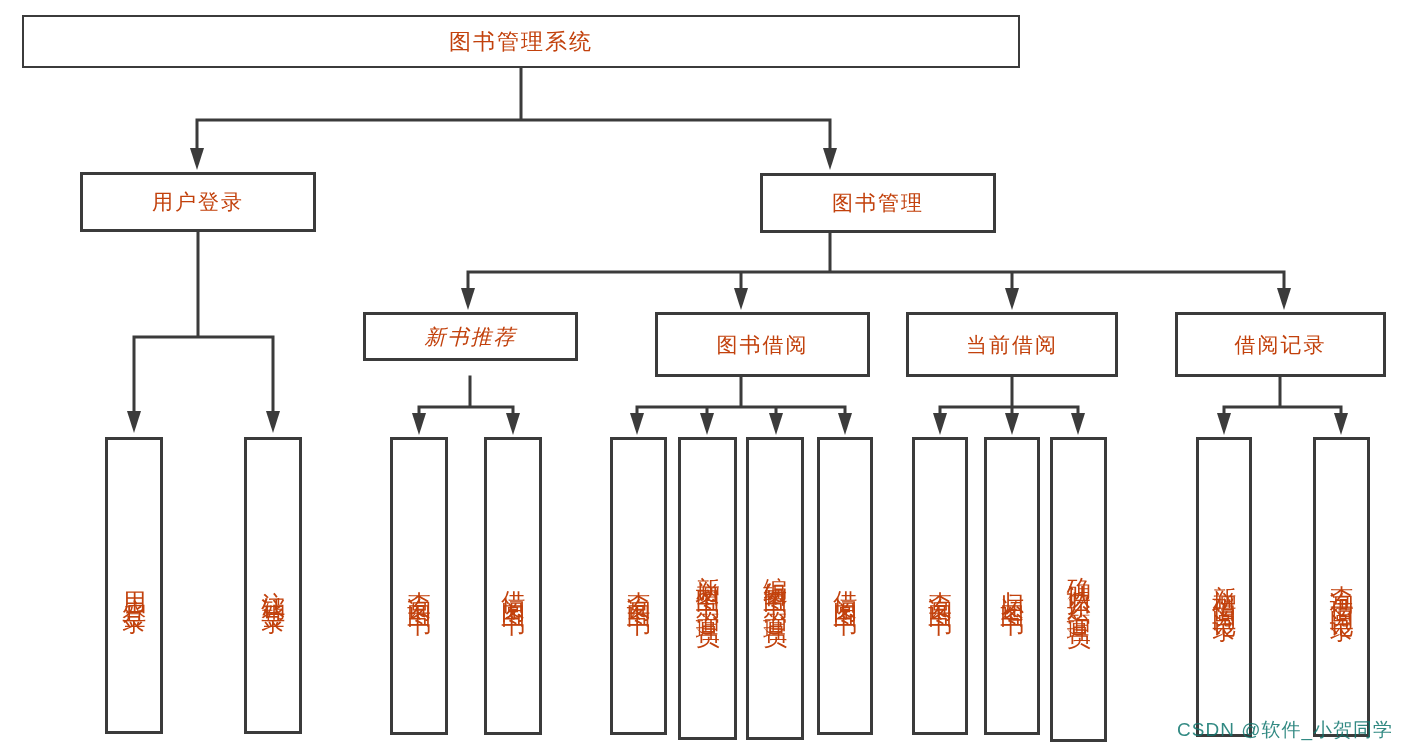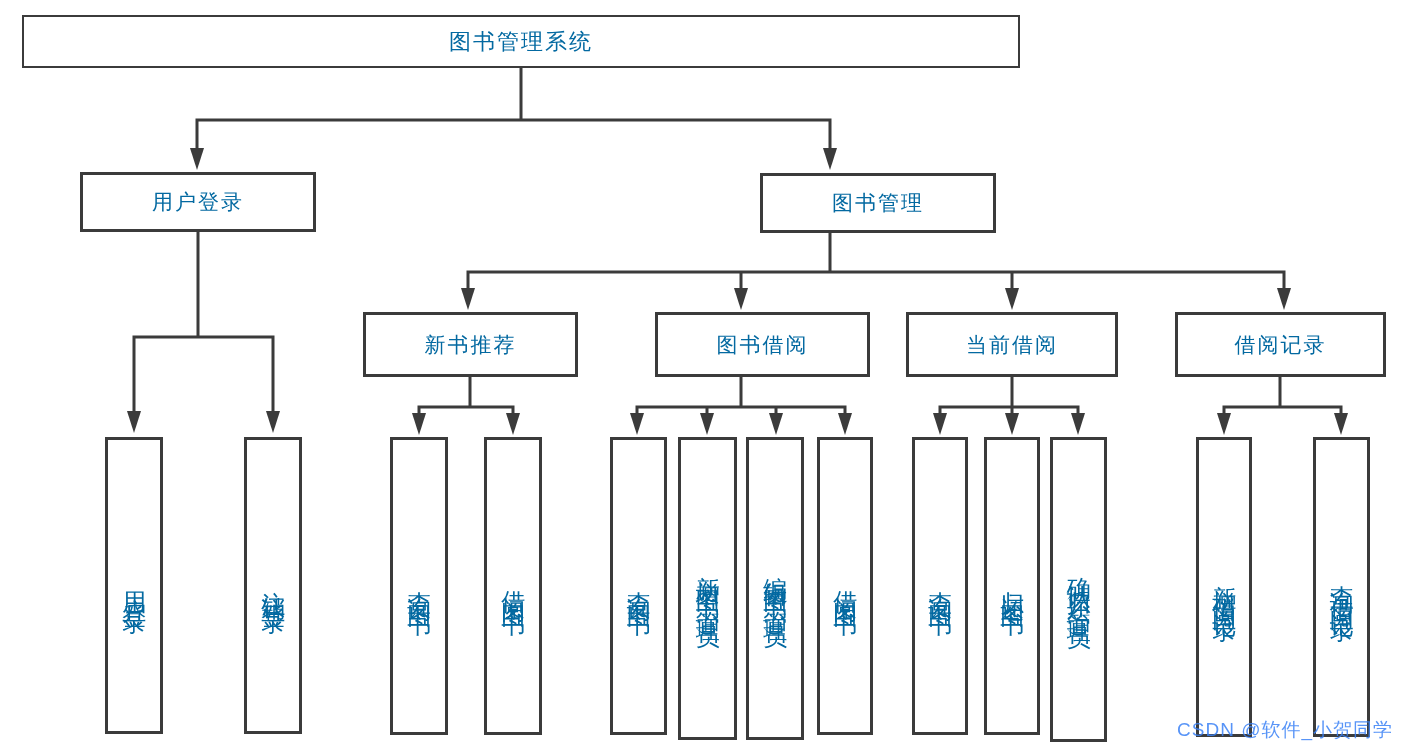--- a/index.html
+++ b/index.html
@@ -3,31 +3,31 @@
 <meta charset="utf-8">
 <style>
   html,body{margin:0;padding:0;background:#ffffff;}
   .canvas{
     position:relative;width:1405px;height:747px;background:#ffffff;
     font-family:"Liberation Sans", sans-serif;overflow:hidden;
   }
   .connectors{position:absolute;left:0;top:0;width:1405px;height:747px;}
   .box{
     position:absolute;box-sizing:border-box;border:3px solid #3b3b3b;
-    background:#ffffff;color:#0369a1;display:flex;align-items:center;
+    background:#ffffff;color:#c2410c;display:flex;align-items:center;
     justify-content:center;text-align:center;
   }
   .hbox{font-size:21px;letter-spacing:2px;white-space:nowrap;}
   .root{border-width:2px;font-size:22px;}
   .vbox{
     writing-mode:vertical-rl;text-orientation:mixed;
     font-size:24px;letter-spacing:7px;line-height:1.1;
   }
   .watermark{
-    position:absolute;right:12px;bottom:4px;color:#3b82f6;opacity:.85;
+    position:absolute;right:12px;bottom:4px;color:#0f766e;opacity:.85;
     font-size:19px;letter-spacing:1px;white-space:nowrap;z-index:5;
   }
   svg .wire{stroke:#3b3b3b;stroke-width:3;fill:none;stroke-linecap:square;}
   svg .head{fill:#3b3b3b;stroke:none;}
 </style>
 </head>
 <body>
 
 <div class="canvas">
 
@@ -68,21 +68,21 @@
   </svg>
 
   <div class="box hbox root" style="left:22px;top:15px;width:998px;height:53px;">图书管理系统</div>
 
   <div class="box hbox" style="left:80px;top:172px;width:236px;height:60px;">用户登录</div>
   <div class="box hbox" style="left:712px;top:173px;width:236px;height:60px;margin-left:48px;">图书管理</div>
 
   <div class="box vbox" style="left:105px;top:437px;width:58px;height:297px;">用户登录</div>
   <div class="box vbox" style="left:244px;top:437px;width:58px;height:297px;">注销登录</div>
 
-  <div class="box hbox" style="left:363px;top:312px;width:215px;height:65px;">新书推荐</div>
+  <div class="box hbox" style="left:363px;top:312px;width:215px;height:49px;font-style:italic;">新书推荐</div>
   <div class="box hbox" style="left:634px;top:312px;width:215px;height:65px;margin-left:21px;">图书借阅</div>
   <div class="box hbox" style="left:906px;top:312px;width:212px;height:65px;">当前借阅</div>
   <div class="box hbox" style="left:1175px;top:312px;width:211px;height:65px;">借阅记录</div>
 
   <div class="box vbox" style="left:390px;top:437px;width:58px;height:298px;">查询图书</div>
   <div class="box vbox" style="left:484px;top:437px;width:58px;height:298px;">借阅图书</div>
 
   <div class="box vbox" style="left:610px;top:437px;width:57px;height:298px;">查询图书</div>
   <div class="box vbox" style="left:678px;top:437px;width:59px;height:303px;">新增图书（管理员）</div>
   <div class="box vbox" style="left:746px;top:437px;width:58px;height:303px;">编辑图书（管理员）</div>

